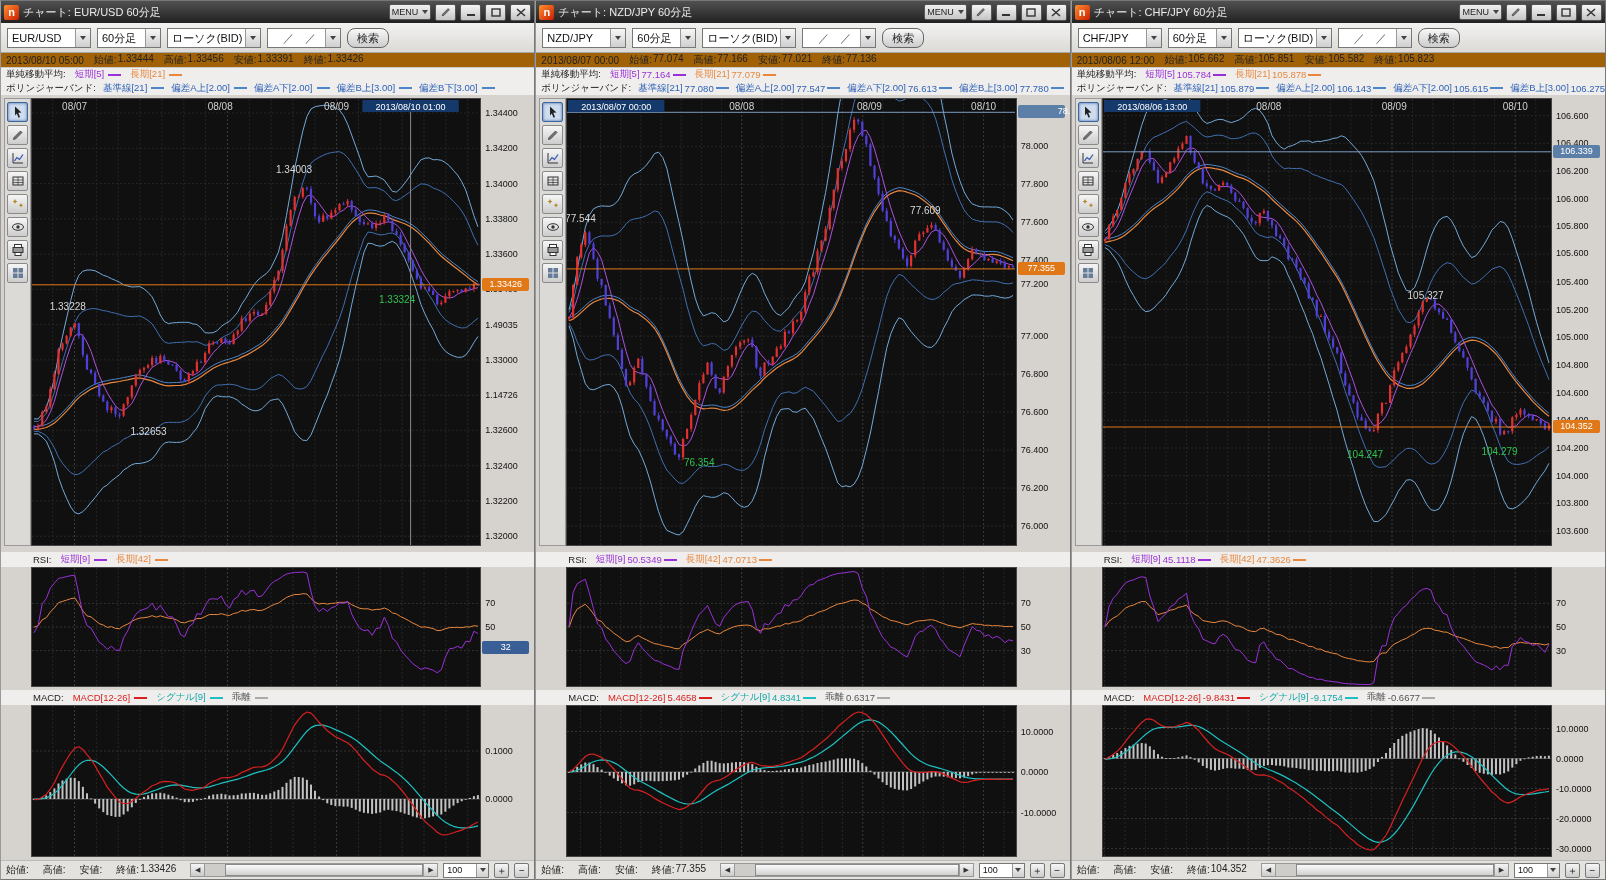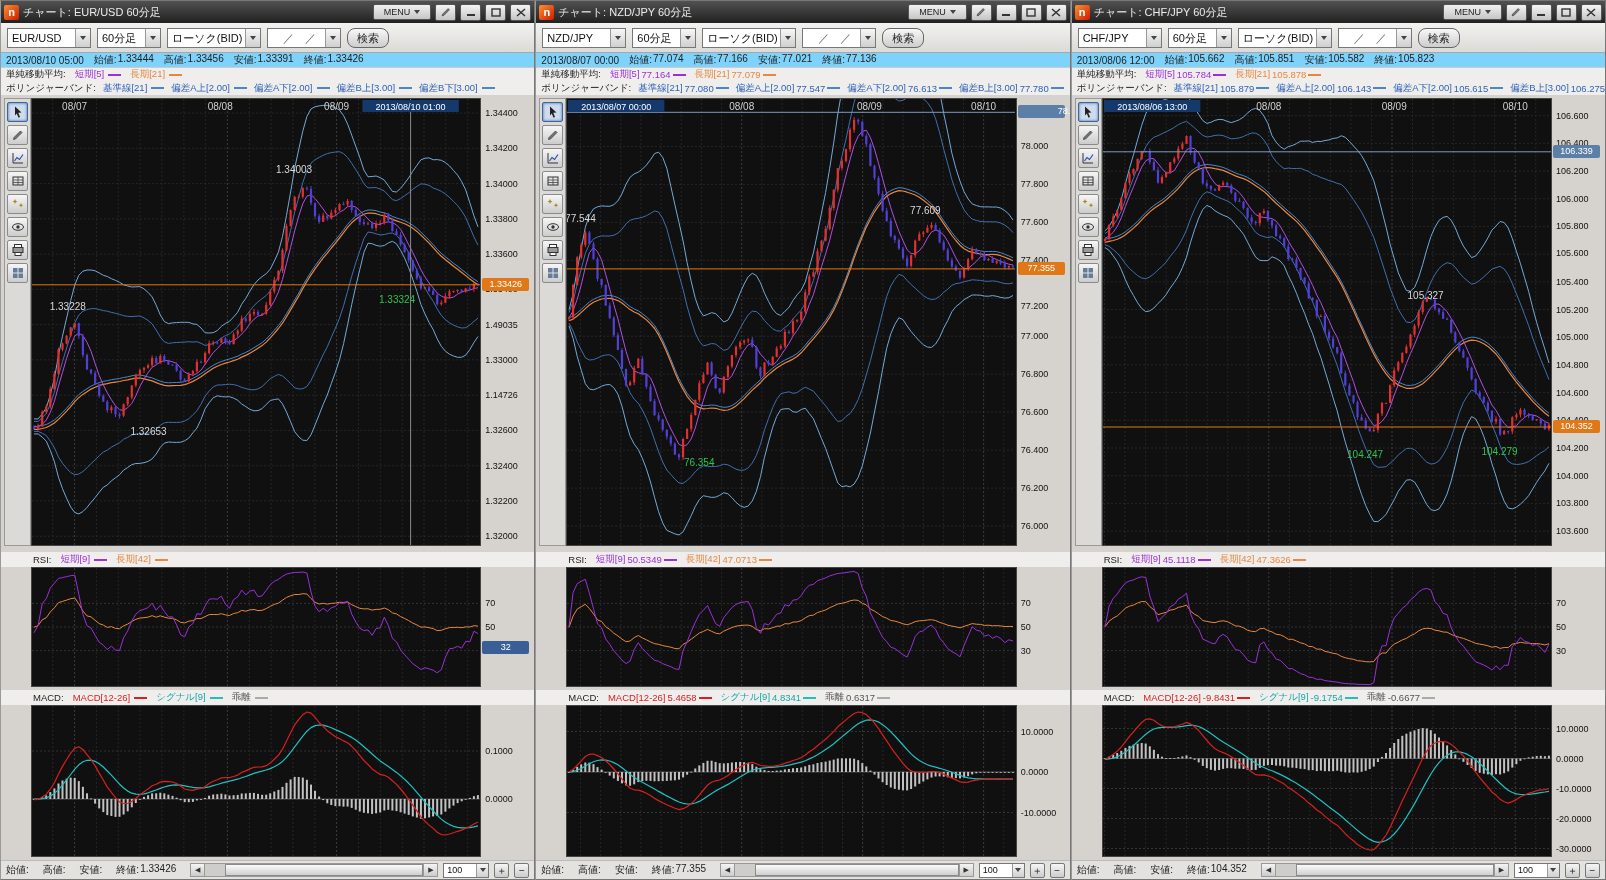--- a/index.html
+++ b/index.html
@@ -5,36 +5,36 @@
 *{box-sizing:border-box;margin:0;padding:0}
 html,body{width:1606px;height:880px;overflow:hidden;background:#111;
  font-family:"Liberation Sans","DejaVu Sans",sans-serif;}
 #windows-root{display:flex;width:1606px;height:880px;}
 .window{flex:1 1 0;min-width:0;display:flex;flex-direction:column;background:#d6d3ce;
  border:1px solid #777;border-left:1px solid #999;overflow:hidden;}
 .titlebar{flex:none;height:22px;background:linear-gradient(#515151,#212121);display:flex;align-items:center;gap:4px;padding:0 3px;}
 .logo{flex:none;width:15px;height:15px;border-radius:2px;background:linear-gradient(135deg,#ff9030,#cc1c00);
  color:#fff;font-size:11px;font-weight:bold;text-align:center;line-height:15px;}
 .titletext{flex:1;color:#ececec;font-size:11px;white-space:nowrap;overflow:hidden;}
-.menu-btn{display:inline-flex;align-items:center;gap:4px;height:16px;padding:0 10px;background:linear-gradient(#f0f0f0,#c6c6c6);
+.menu-btn{display:inline-flex;align-items:center;gap:4px;height:16px;padding:0 2px;background:linear-gradient(#f0f0f0,#c6c6c6);
  border:1px solid #555;border-radius:2px;font-size:9px;color:#222;}
 .caret{width:0;height:0;border-left:3px solid transparent;border-right:3px solid transparent;border-top:4px solid #444;display:inline-block;}
 .tb-btn{display:inline-flex;align-items:center;justify-content:center;width:21px;height:17px;
  background:linear-gradient(#f5f5f5,#c4c4c4);border:1px solid #555;border-radius:2px;}
 .toolbar{flex:none;height:30px;display:flex;align-items:center;gap:6px;padding:0 6px;
  background:linear-gradient(#f2f2f1,#dcdad6);border-bottom:1px solid #a8a8a8;}
 .dd{display:inline-flex;align-items:stretch;height:20px;background:#fff;border:1px solid #777;}
 .ddval{flex:1;font-size:11px;line-height:18px;padding:0 4px;white-space:nowrap;overflow:hidden;color:#111;}
 .ddarrow{flex:none;width:15px;display:flex;align-items:center;justify-content:center;
  background:linear-gradient(#f7f7f7,#cfcfcf);border-left:1px solid #999;}
 .w-pair{width:84px}.w-tf{width:64px}.w-style{width:94px}.w-date{width:74px}
 .w-date .ddval{color:#666}
 .search-btn{height:20px;padding:0 9px;font-size:11px;background:linear-gradient(#f8f8f8,#cdcdcd);
  border:1px solid #666;border-radius:8px;color:#222;line-height:18px;}
-.inforow{flex:none;height:15px;display:flex;align-items:center;gap:10px;padding:0 5px;background:#7dd3fc;
+.inforow{flex:none;height:15px;display:flex;align-items:center;gap:10px;padding:0 5px;background:#a16207;
  font-size:10px;color:#222;white-space:nowrap;overflow:hidden;border-bottom:1px solid #ccc;}
 .info-item{display:inline-flex;gap:1px;}
 .smarow,.bollrow,.sub-label{flex:none;display:flex;align-items:center;gap:9px;padding:0 5px;background:#efeeec;
  font-size:9.5px;white-space:nowrap;overflow:hidden;color:#222;}
 .smarow{height:13px}.bollrow{height:14px;gap:7px}
 .sub-label{height:15px;margin-top:3px;padding-left:32px;}
 .ind{display:inline-flex;align-items:center;gap:2px;}
 .sw{display:inline-block;width:13px;height:2px;}
 .c-smas{color:#9a30d8}.sw-smas{background:#9a30d8}
 .c-smal{color:#e8873d}.sw-smal{background:#e8873d}
@@ -1235,21 +1235,21 @@
             <text x="13.4" y="122.6" fill="#d8d8d8" font-size="10" text-anchor="middle">77.544</text>
             <text x="358.4" y="115.0" fill="#d8d8d8" font-size="10" text-anchor="middle">77.609</text>
             <text x="132.2" y="367.4" fill="#2fc24f" font-size="10" text-anchor="middle">76.354</text>
           </svg>
         </div>
     <div class="yaxis">
           <span class="tick" style="top: 43.4468px;">78.000</span>
           <span class="tick" style="top: 81.4043px;">77.800</span>
           <span class="tick" style="top: 119.362px;">77.600</span>
           <span class="tick" style="top: 157.319px;">77.400</span>
-          <span class="tick" style="top: 203px;">77.200</span>
+          <span class="tick" style="top: 181px;">77.200</span>
           <span class="tick" style="top: 233.234px;">77.000</span>
           <span class="tick" style="top: 271.191px;">76.800</span>
           <span class="tick" style="top: 309.149px;">76.600</span>
           <span class="tick" style="top: 347.106px;">76.400</span>
           <span class="tick" style="top: 385.064px;">76.200</span>
           <span class="tick" style="top: 423.021px;">76.000</span>
           <span class="axis-badge" style="top: 7.28511px; background: rgb(91, 127, 166); padding-left: 40px;">78.180</span>
           <span class="axis-badge" style="top: 163.86px; background: rgb(224, 120, 24);">77.355</span>
         </div>
   </div>

